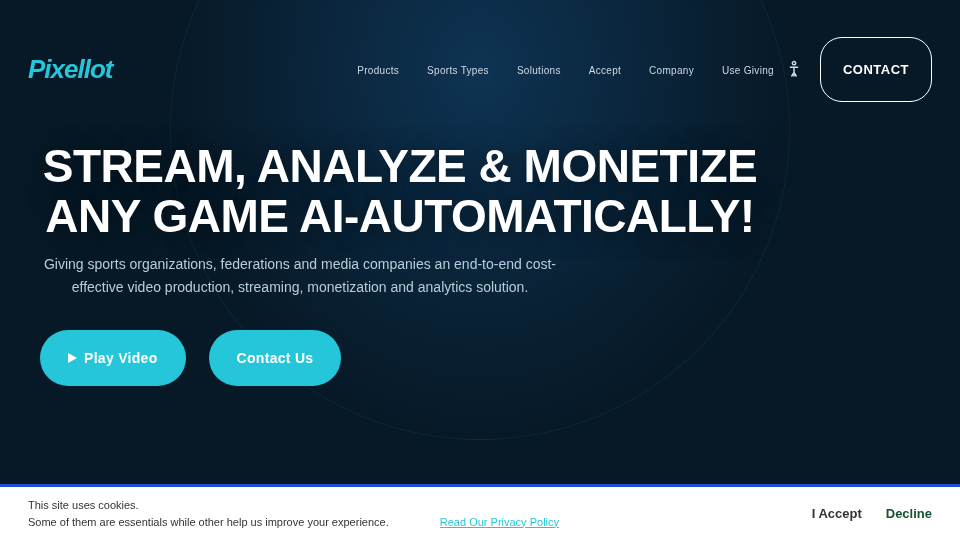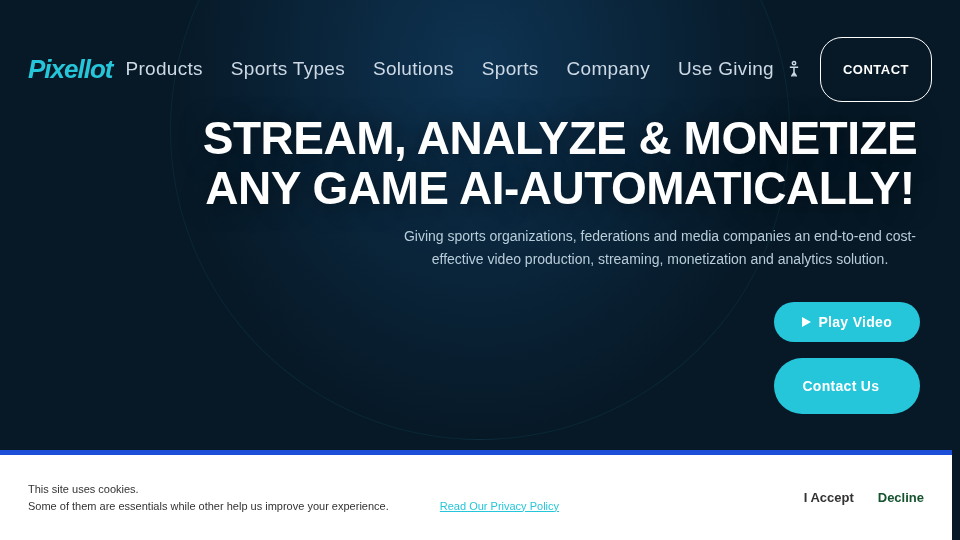--- a/index.html
+++ b/index.html
@@ -40,21 +40,21 @@
       display: flex;
       gap: 28px;
       margin-left: auto;
       align-items: center;
       list-style: none;
     }
 
     .nav-links li a {
       color: #cdd9e5;
       text-decoration: none;
-      font-size: 19px;
+      font-size: 10px;
       font-weight: 500;
       letter-spacing: 0.3px;
     }
 
     .nav-icon {
       display: flex;
       align-items: center;
       margin-left: 10px;
       color: #cdd9e5;
       cursor: pointer;
@@ -88,21 +88,21 @@
       z-index: 0;
     }
 
     
     .hero {
       position: absolute;
       top: 58px;
       left: 0; right: 0; bottom: 70px;
       display: flex;
       flex-direction: column;
-      align-items: flex-end;
+      align-items: flex-start;
       justify-content: center;
       text-align: center;
       z-index: 5;
       padding: 0 40px;
     }
 
     .hero-title {
       font-size: 46px;
       font-weight: 900;
       line-height: 1.08;
@@ -117,23 +117,22 @@
       margin-top: 12px;
       font-size: 14px;
       color: #b8cdd9;
       max-width: 520px;
       line-height: 1.6;
       font-weight: 400;
     }
 
     .hero-buttons {
       display: flex;
-      gap: 16px;
+      gap: 23px;
       margin-top: 32px;
-      flex-direction: column;
     }
 
     .btn-play {
       display: flex;
       align-items: center;
       gap: 7px;
       background: #26c6da;
       color: #fff;
       border: none;
       border-radius: 28px;
@@ -163,28 +162,28 @@
       height: 0;
       border-top: 5px solid transparent;
       border-bottom: 5px solid transparent;
       border-left: 9px solid #fff;
       display: inline-block;
     }
 
     
     .cookie-bar {
       position: absolute;
-      bottom: 0; left: 0; right: 8px;
-      height: 90px;
+      bottom: 0; left: 0; right: 0;
+      height: 56px;
       background: #fff;
       display: flex;
       align-items: center;
       padding: 0 28px;
       z-index: 20;
-      border-top: 5px solid #1d4ed8;
+      border-top: 3px solid #1d4ed8;
     }
 
     .cookie-text {
       flex: 1;
     }
 
     .cookie-text p {
       font-size: 11px;
       color: #333;
       line-height: 1.5;
@@ -237,21 +236,21 @@
     <li>
       <a>Products</a>
     </li>
     <li>
       <a>Sports Types</a>
     </li>
     <li>
       <a>Solutions</a>
     </li>
     <li>
-      <a>Sports</a>
+      <a>Accept</a>
     </li>
     <li>
       <a>Company</a>
     </li>
     <li>
       <a>Use Giving</a>
     </li>
   </ul>
 
   <div class="nav-icon">

